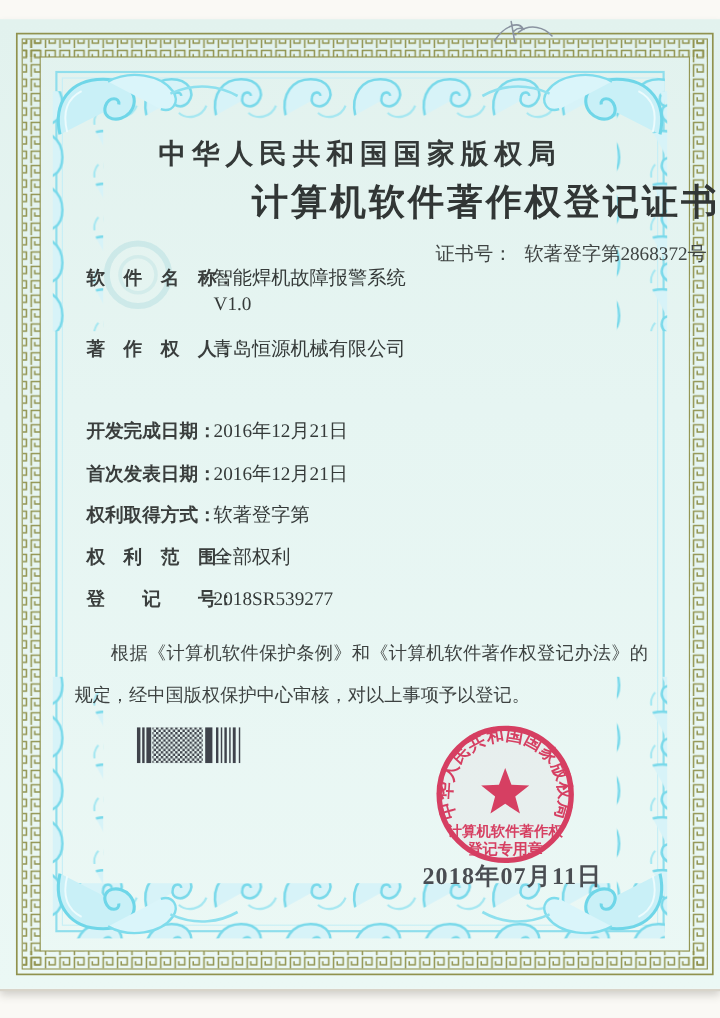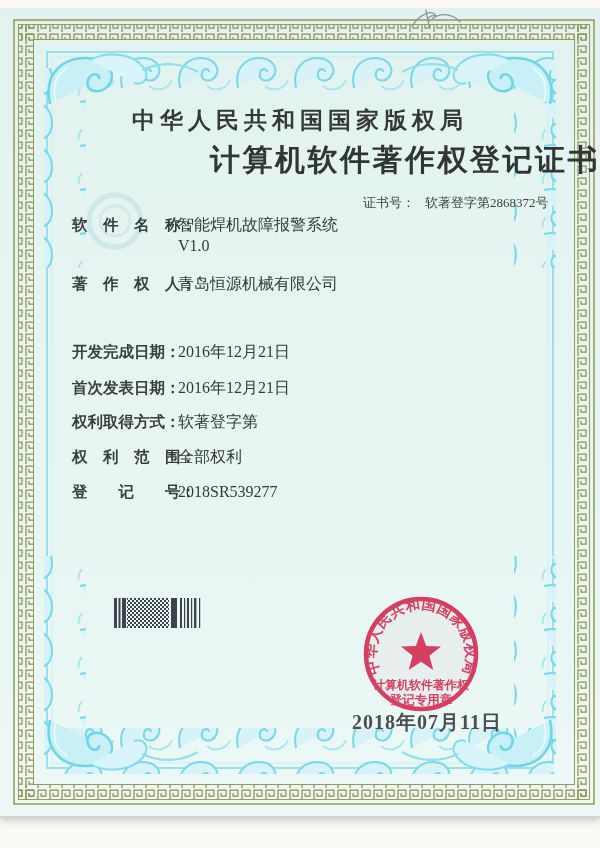--- a/index.html
+++ b/index.html
@@ -2,29 +2,29 @@
 <html><head>
 <meta charset="utf-8">
 <style>
   html,body{margin:0;padding:0;}
   body{
     width:600px;height:848px;overflow:hidden;background:#f6f4ef;
     font-family:"Liberation Serif","DejaVu Serif",serif;
   }
   .photo{position:relative;width:600px;height:848px;background:#faf9f5;}
   .paper{
-    position:absolute;left:0;top:8px;width:600px;height:808px;
+    position:absolute;left:0;top:16px;width:600px;height:808px;
     background:linear-gradient(180deg,#e2f2ee 0%,#e6f5f2 40%,#ebf8f5 100%);
     box-shadow:0 2px 0 #d8d4ca,0 5px 7px rgba(60,55,45,.22);
   }
   .decor{position:absolute;left:0;top:0;}
   .txt{position:absolute;color:#3c403f;}
   .authority{top:97px;left:0;width:600px;text-align:center;font-size:23px;font-weight:bold;letter-spacing:5px;color:#343938;}
   .cert-title{top:132px;left:0;width:600px;text-align:right;font-size:30px;font-weight:bold;letter-spacing:2.5px;color:#313635;}
-  .certno{top:186px;left:363px;font-size:13px;color:#3f4443;}
+  .certno{top:186px;left:363px;font-size:16px;color:#3f4443;}
   .certno .val{margin-left:10px;}
   .row{position:absolute;left:0;width:600px;line-height:21px;font-size:16px;}
   .row .lbl{position:absolute;left:72px;font-size:15.5px;font-weight:700;color:#3a3e3d;white-space:pre;}
   .row .val{position:absolute;left:178px;width:260px;font-weight:500;color:#353a39;}
   .statement{top:511px;left:62px;width:478px;font-size:15.2px;line-height:35px;text-align:justify;text-indent:2em;color:#3d4241;font-weight:500;}
   .issue-date{top:701px;left:352px;font-size:20px;font-weight:600;letter-spacing:1px;color:#4a4d52;z-index:5;}
   .serial{top:701px;left:102px;font-size:17.5px;font-weight:600;color:#3a3f3e;z-index:5;}
   .serial .num{font-family:"Liberation Mono","DejaVu Sans Mono",monospace;font-size:17px;font-weight:500;color:#d7767e;letter-spacing:2px;margin-left:12px;}
   .seal-svg{position:absolute;left:346px;top:571px;z-index:4;}
   .barcode-svg{position:absolute;left:114px;top:590px;z-index:3;}
@@ -120,20 +120,21 @@
     </div>
     <div class="row" style="top:438px;">
       <span class="lbl">权　利　范　围：</span>
       <span class="val">全部权利</span>
     </div>
     <div class="row" style="top:473px;">
       <span class="lbl">登　　记　　号：</span>
       <span class="val">2018SR539277</span>
     </div>
 
+    <div class="txt statement">根据《计算机软件保护条例》和《计算机软件著作权登记办法》的规定，经中国版权保护中心审核，对以上事项予以登记。</div>
 
     <svg class="barcode-svg" width="88" height="30" viewBox="0 0 88 30" aria-hidden="true">
       <defs>
         <pattern id="bcn" width="4" height="4" patternUnits="userSpaceOnUse">
           <rect x="0" y="0" width="2" height="2" fill="#3f434b"></rect>
           <rect x="2" y="2" width="2" height="2" fill="#3f434b"></rect>
         </pattern>
       </defs>
       <rect x="0" y="0" width="3" height="30" fill="#3f434b"></rect>
       <rect x="4.5" y="0" width="2" height="30" fill="#3f434b"></rect>

